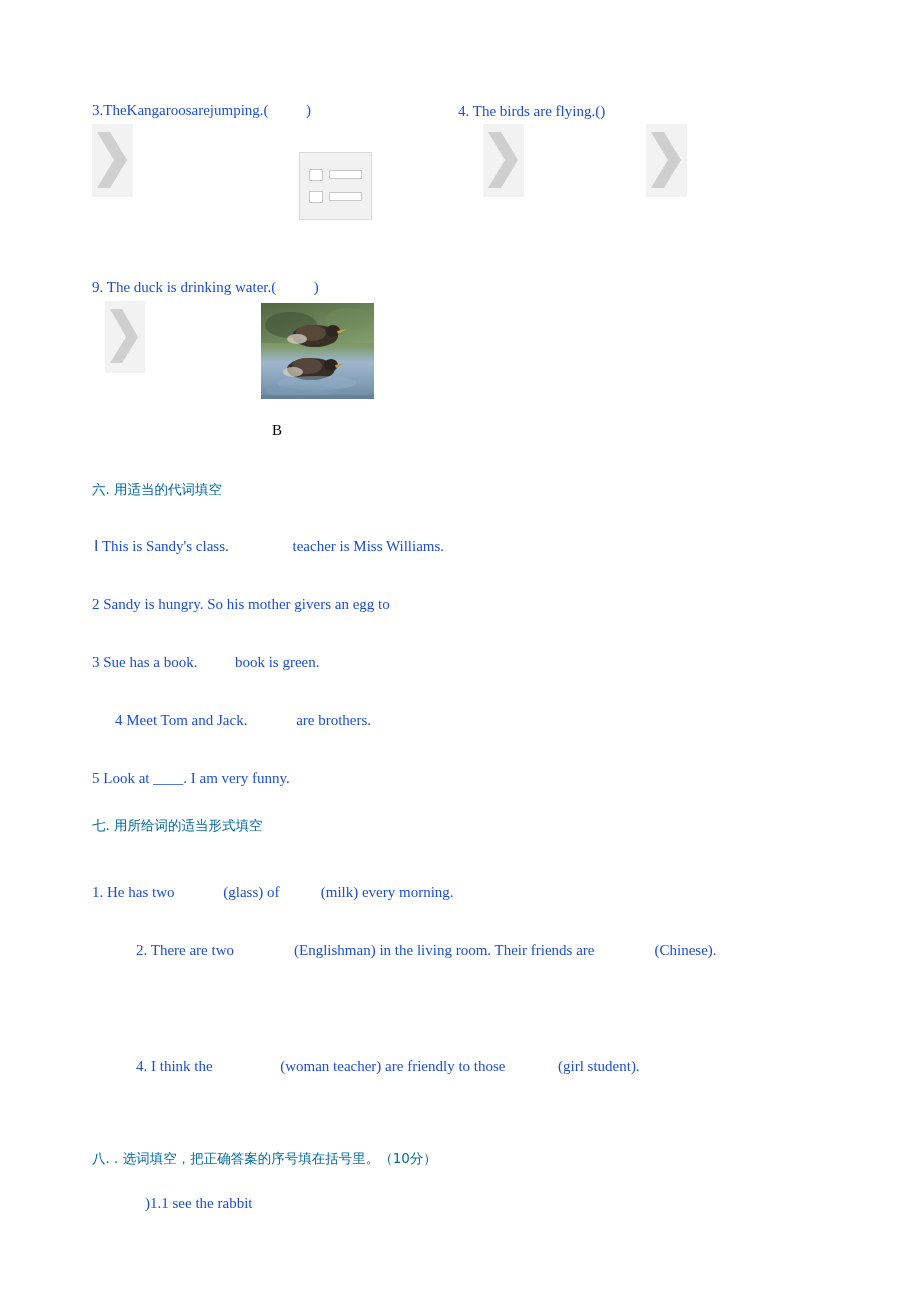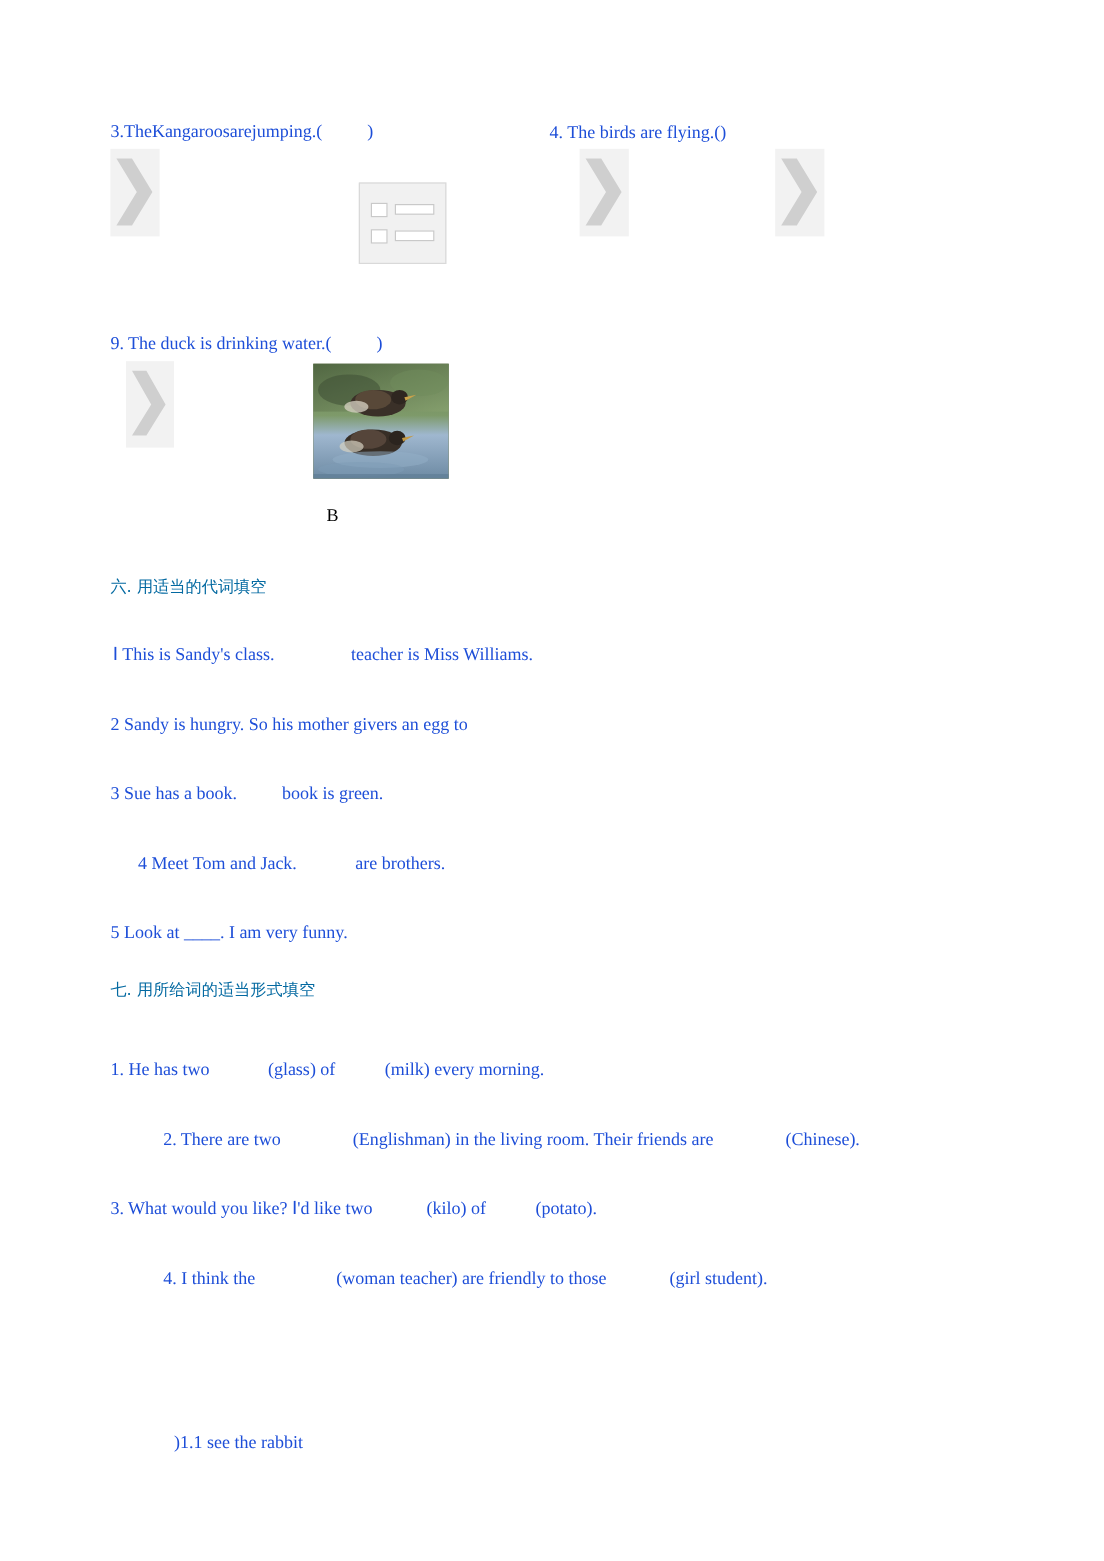--- a/index.html
+++ b/index.html
@@ -170,20 +170,20 @@
   <div class="abs q-line" style="left:92px; top:711px;margin-left:23px;">4 Meet Tom and Jack.             are brothers.</div>
 
   <div class="abs q-line" style="left:92px; top:769px;">5 Look at ____. I am very funny.</div>
 
   <div class="abs q-line-cn" style="left:92px; top:817px;">七. 用所给词的适当形式填空</div>
 
   <div class="abs q-line" style="left:92px; top:883px;">1. He has two             (glass) of           (milk) every morning.</div>
 
   <div class="abs q-line" style="left:136px; top:941px;">2. There are two                (Englishman) in the living room. Their friends are                (Chinese).</div>
 
-  <div class="abs q-line" style="left:92px; top:999px;">3. What would you like? Ⅰ'd like two            (kilo) of           (potato).</div>
 
   <div class="abs q-line" style="left:136px; top:1057px;">4. I think the                  (woman teacher) are friendly to those              (girl student).</div>
 
+  <div class="abs q-line-cn" style="left:92px; top:1150px;">八. . 选词填空，把正确答案的序号填在括号里。（10分）</div>
 
   <div class="abs q-line" style="left:145px; top:1194px;">)1.1 see the rabbit</div>
 
 </div>
 
 </body></html>

